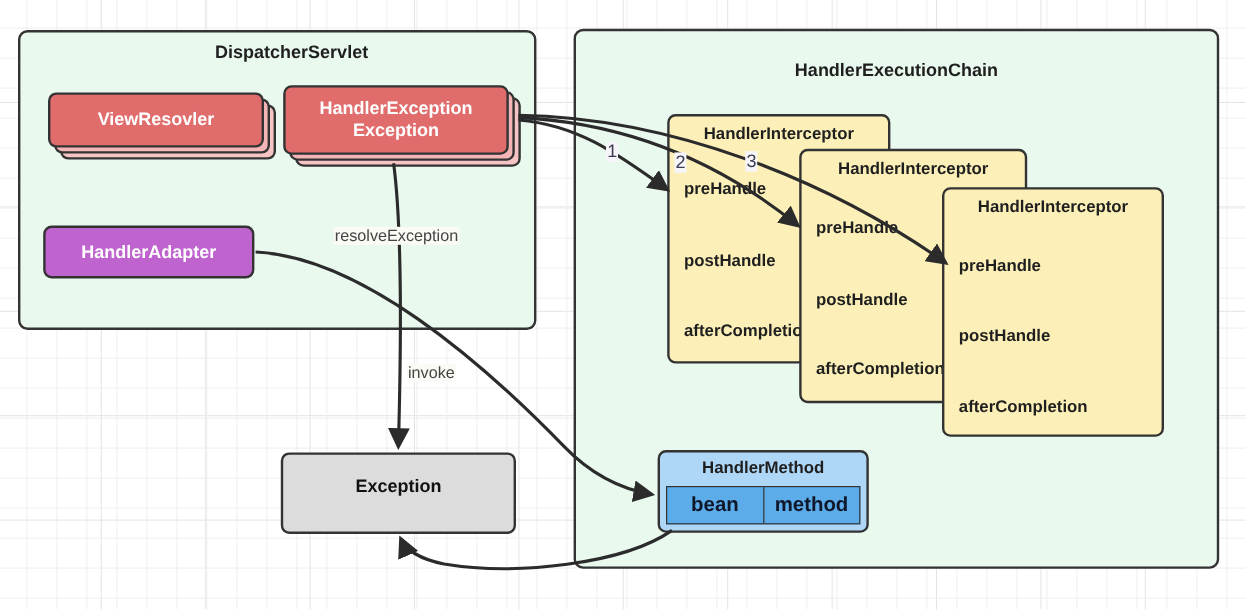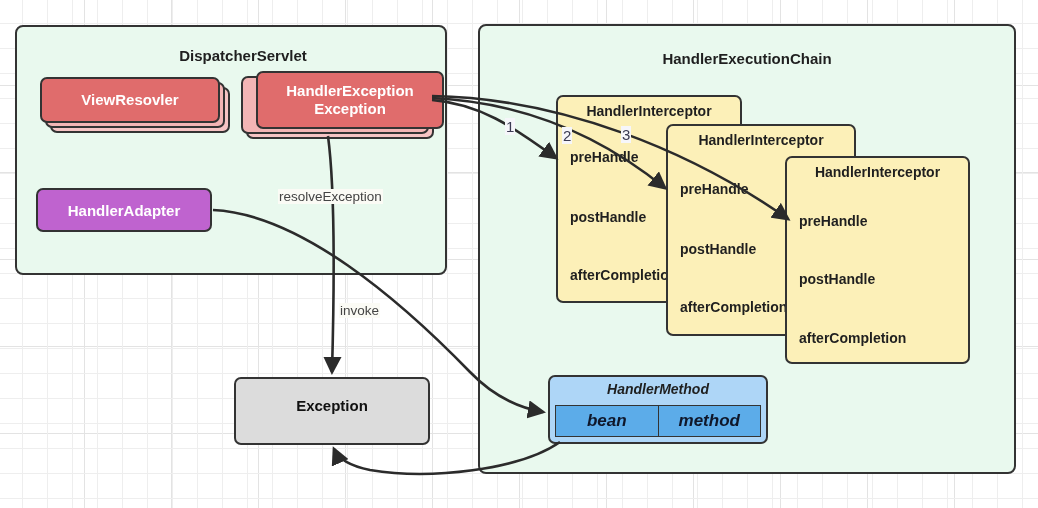--- a/index.html
+++ b/index.html
@@ -160,39 +160,39 @@
     width: 1038px; height: 508px;
     pointer-events: none;
   }
 </style>
 </head>
 <body>
 
 <div id="canvas">
 
   <div class="container-box" style="left:15px; top:25px; width:432px; height:250px;">
-    <div class="container-title" style="top:20px;margin-left:24px;">DispatcherServlet</div>
+    <div class="container-title" style="top:8px;margin-left:24px;">DispatcherServlet</div>
   </div>
 
   <div class="container-box" style="left:478px; top:24px; width:538px; height:450px;">
     <div class="container-title" style="top:24px;">HandlerExecutionChain</div>
   </div>
 
   <div class="stack" style="left:40px; top:77px; width:190px; height:56px;">
     <div class="layer l3" style="width:180px; height:46px;"></div>
     <div class="layer l2" style="width:180px; height:46px;"></div>
     <div class="front" style="width:180px; height:46px;">
       <span>ViewResovler</span>
     </div>
   </div>
 
   <div class="stack" style="left:236px; top:71px; width:200px; height:68px;">
     <div class="layer l3" style="width:188px; height:58px;"></div>
     <div class="layer l2" style="width:188px; height:58px;"></div>
-    <div class="front" style="width:188px; height:58px; flex-direction:column;margin-left:20px;">
+    <div class="front" style="width:188px; height:58px; flex-direction:column;">
       <span>HandlerException</span>
       <span>Exception</span>
     </div>
   </div>
 
   <div class="plain-box purple" style="left:36px; top:188px; width:176px; height:44px;">
     <span>HandlerAdapter</span>
   </div>
 
   <div class="plain-box grey" style="left:234px; top:377px; width:196px; height:68px;">
@@ -213,21 +213,21 @@
     <div class="mtd" style="top:173px;">afterCompletion</div>
   </div>
 
   <div class="intc" style="left:785px; top:156px; width:185px; height:208px;">
     <div class="hdr">HandlerInterceptor</div>
     <div class="mtd" style="top:55px;">preHandle</div>
     <div class="mtd" style="top:113px;">postHandle</div>
     <div class="mtd" style="top:172px;">afterCompletion</div>
   </div>
 
-  <div class="hm" style="left:548px; top:375px; width:220px; height:69px;font-style:italic;">
+  <div class="hm" style="left:548px; top:375px; width:176px; height:69px;">
     <div class="hm-title">HandlerMethod</div>
     <div class="hm-cells">
       <div class="hm-cell">bean</div>
       <div class="hm-cell">method</div>
     </div>
   </div>
 
   <svg class="edges" viewBox="0 0 1038 508">
     <defs>
       <marker id="arrow" viewBox="0 0 12 12" refX="10" refY="6" markerWidth="7" markerHeight="7" orient="auto-start-reverse">

